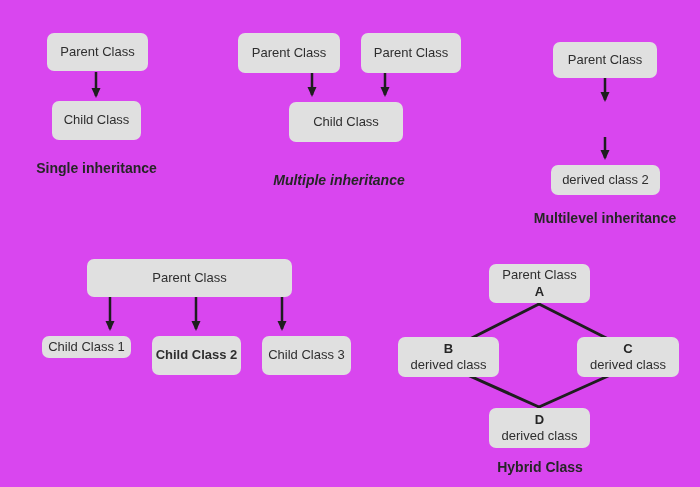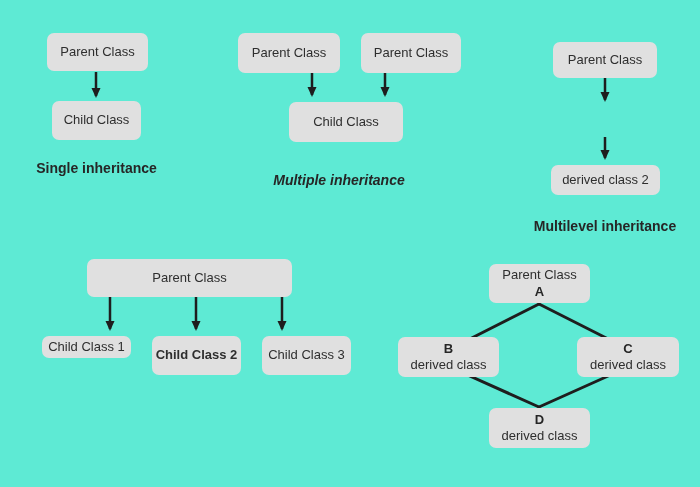--- a/index.html
+++ b/index.html
@@ -1,20 +1,20 @@
 <!DOCTYPE html>
 <html><head>
 <meta charset="utf-8">
 <style>
   html, body { margin: 0; padding: 0; background: #ffffff; }
   .canvas {
     position: relative;
     width: 700px;
     height: 487px;
-    background: #5eead4;
+    background: #d946ef;
     font-family: "Liberation Sans", "DejaVu Sans", sans-serif;
     overflow: hidden;
   }
   .lines-layer {
     position: absolute;
     left: 0; top: 0;
     z-index: 0;
   }
   .box {
     position: absolute;
@@ -90,21 +90,21 @@
     <span>Child Class</span>
   </div>
   <div class="dlabel" style="left:263px; top:172px; width:152px;font-style:italic;">Multiple inheritance</div>
 
   <div class="box" style="left:553px; top:42px; width:104px; height:36px;">
     <span>Parent Class</span>
   </div>
   <div class="box" style="left:551px; top:165px; width:109px; height:30px;">
     <span>derived class 2</span>
   </div>
-  <div class="dlabel" style="left:530px; top:210px; width:150px;margin-top:8px;">Multilevel inheritance</div>
+  <div class="dlabel" style="left:530px; top:210px; width:150px;">Multilevel inheritance</div>
 
   <div class="box" style="left:87px; top:259px; width:205px; height:38px;">
     <span>Parent Class</span>
   </div>
   <div class="box" style="left:42px; top:336px; width:89px; height:22px;">
     <span>Child Class 1</span>
   </div>
   <div class="box" style="left:152px; top:336px; width:89px; height:39px;font-weight:bold;">
     <span>Child Class 2</span>
   </div>
@@ -121,14 +121,15 @@
     <span>derived class</span>
   </div>
   <div class="box" style="left:577px; top:337px; width:102px; height:40px;">
     <span class="bold">C</span>
     <span>derived class</span>
   </div>
   <div class="box" style="left:489px; top:408px; width:101px; height:40px;">
     <span class="bold">D</span>
     <span>derived class</span>
   </div>
+  <div class="dlabel" style="left:465px; top:459px; width:150px;">Hybrid Class</div>
 
 </div>
 
 </body></html>

